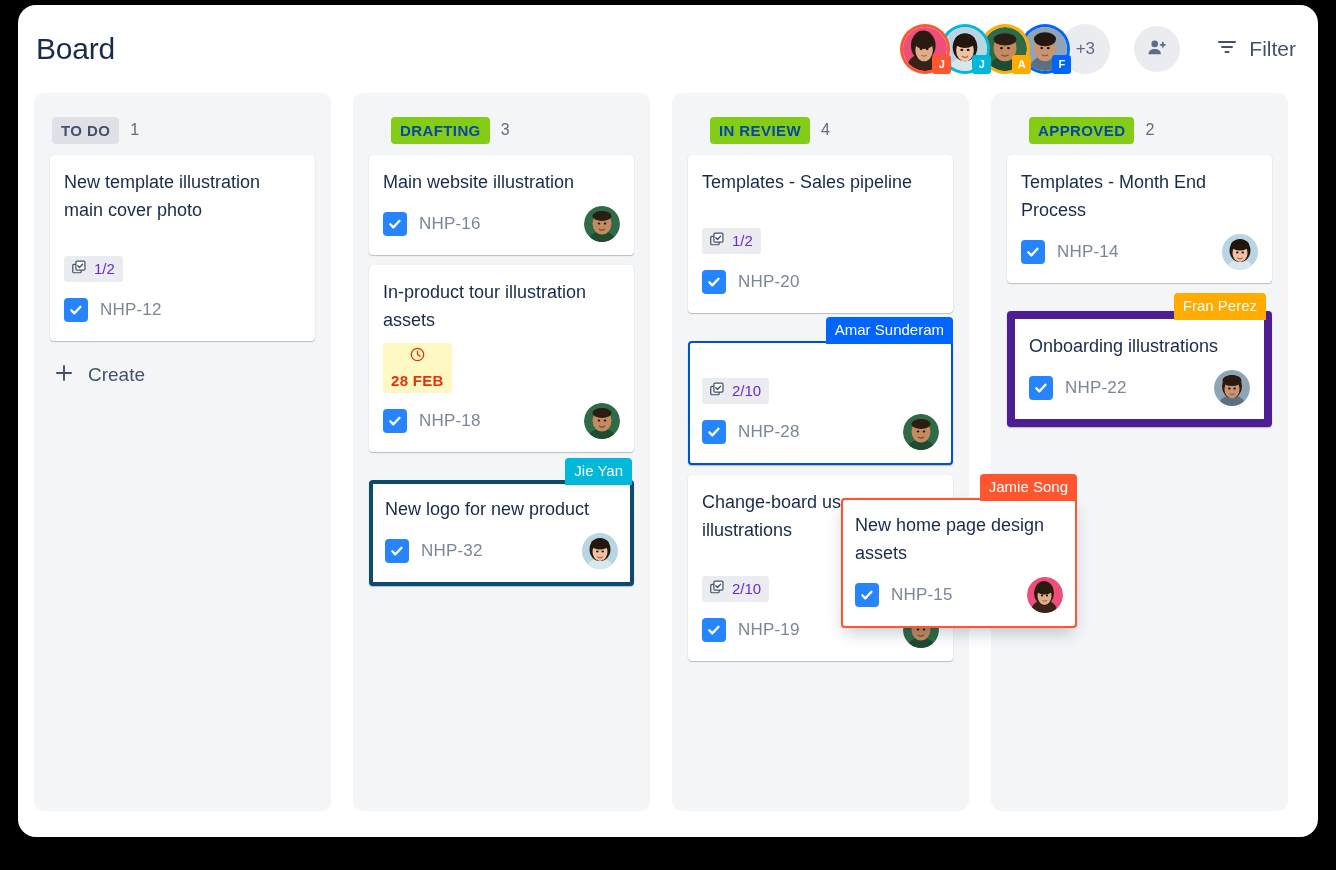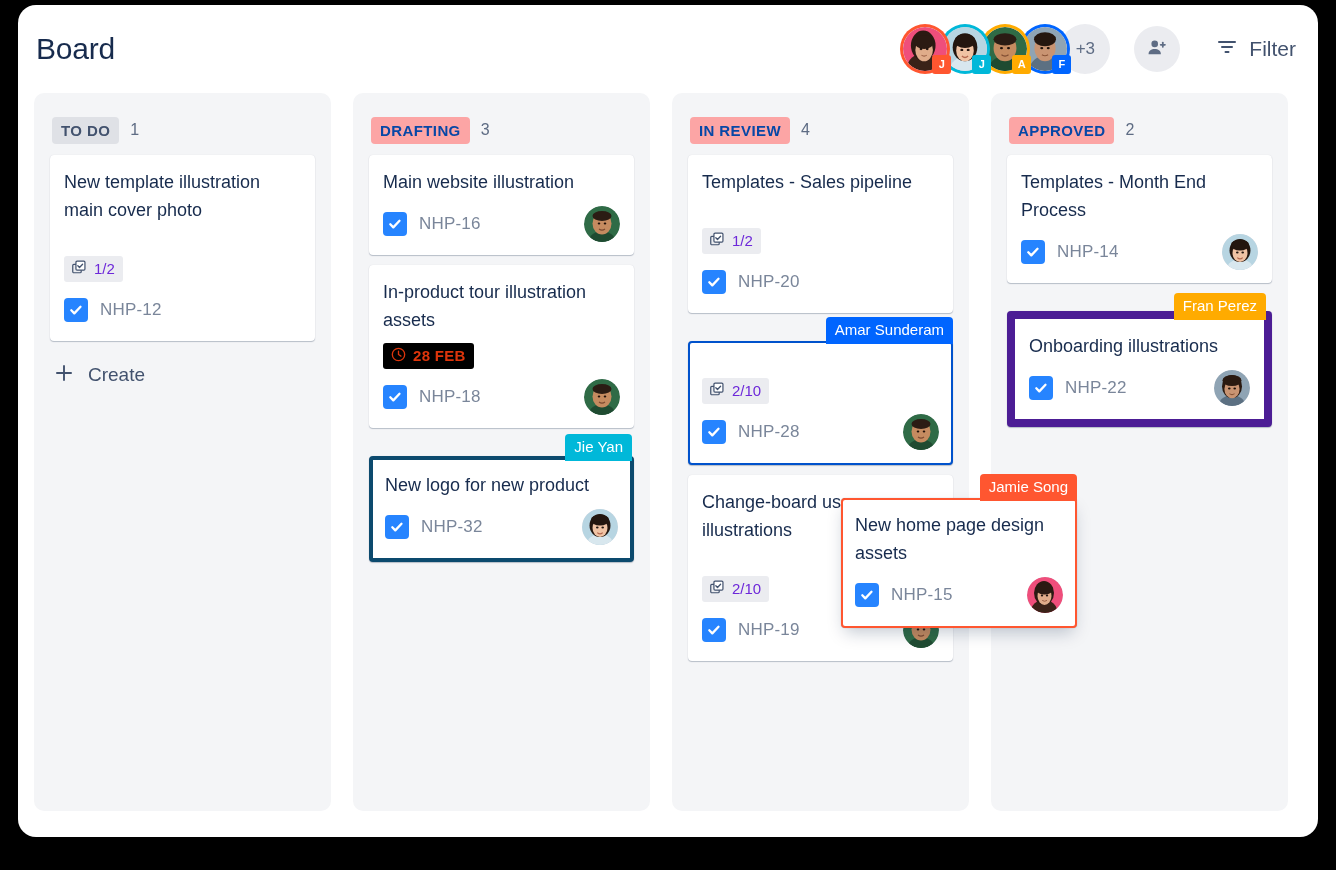--- a/index.html
+++ b/index.html
@@ -158,21 +158,21 @@
 
   .column-badge {
     font-size: 15px;
     font-weight: 700;
     letter-spacing: 0.4px;
     padding: 5px 9px;
     border-radius: 4px;
     white-space: nowrap;
   }
   .column-badge.todo   { background: #dfe1e6; color: #42526e; text-align: center; }
-  .column-badge.status { background: #fca5a5; color: #0747a6; }
+  .column-badge.status { background: #84cc16; color: #0747a6; margin-left: 20px; }
 
   .column-count {
     font-size: 16px;
     color: #5e6c84;
   }
 
   .card-list { display: flex; flex-direction: column; gap: 10px; }
 
   .card {
     position: relative;
@@ -197,21 +197,21 @@
   .meta-badge {
     display: inline-flex;
     align-items: center;
     gap: 7px;
     border-radius: 3px;
     padding: 4px 8px;
     font-size: 15px;
     margin-bottom: 9px;
   }
   .meta-badge.subtasks { background: #ebecf0; color: #6d28d9; margin-top: 23px; }
-  .meta-badge.duedate  { background: #000000; color: #de350b; font-weight: 700; letter-spacing: 0.3px; }
+  .meta-badge.duedate  { background: #fef9c3; color: #de350b; font-weight: 700; letter-spacing: 0.3px; flex-direction: column; }
 
   .card-footer {
     display: flex;
     align-items: center;
     gap: 12px;
     min-height: 38px;
   }
 
   .issue-type-icon {
     width: 24px;

